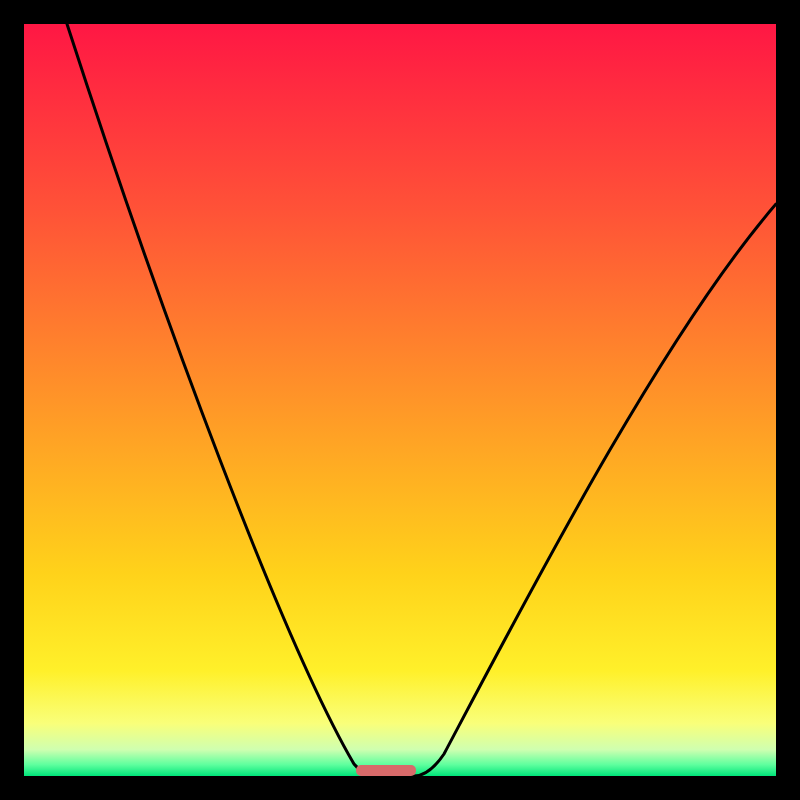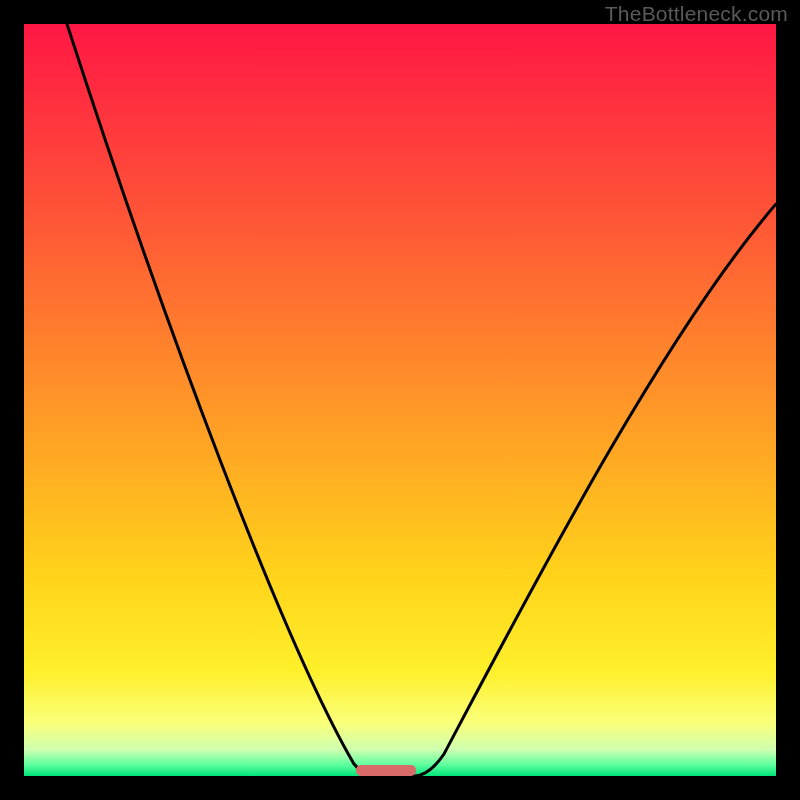--- a/index.html
+++ b/index.html
@@ -65,21 +65,20 @@
     font-weight: 500;
     letter-spacing: 0.2px;
     user-select: none;
   }
 </style>
 </head>
 <body>
 
 <div class="wrap">
 
-  <div class="watermark">TheBottleneck.com</div>
 
   <div class="plot-area">
 
     <div class="gradient-bg"></div>
 
     <svg class="curve-svg" viewBox="0 0 752 752" preserveAspectRatio="none">
       <path fill="none" stroke="#000000" stroke-width="3" stroke-linecap="round" d="M 43 0  C 140 300, 260 620, 330 740  Q 340 752 352 752  L 390 752  Q 405 752 420 730  C 510 560, 640 310, 752 180"></path>
     </svg>
 
     <div class="bottom-bar" style="left: 332px; width: 60px;"></div>

